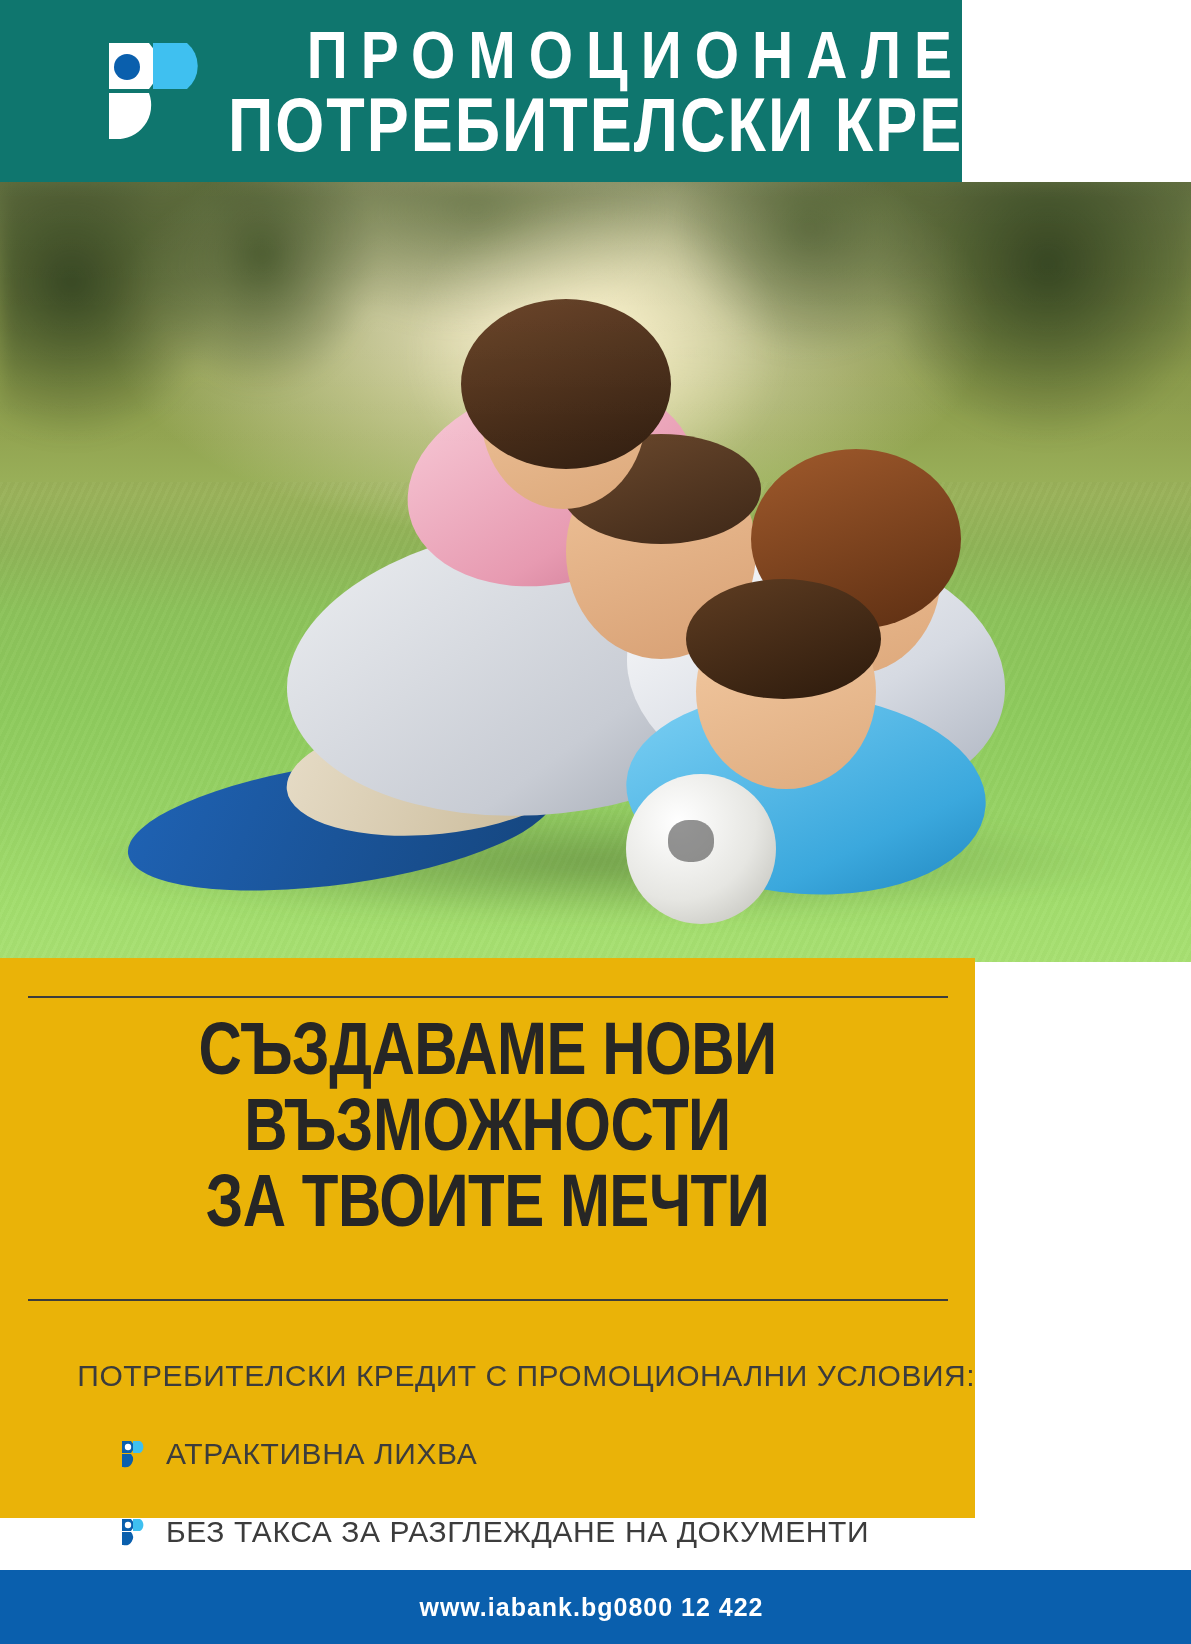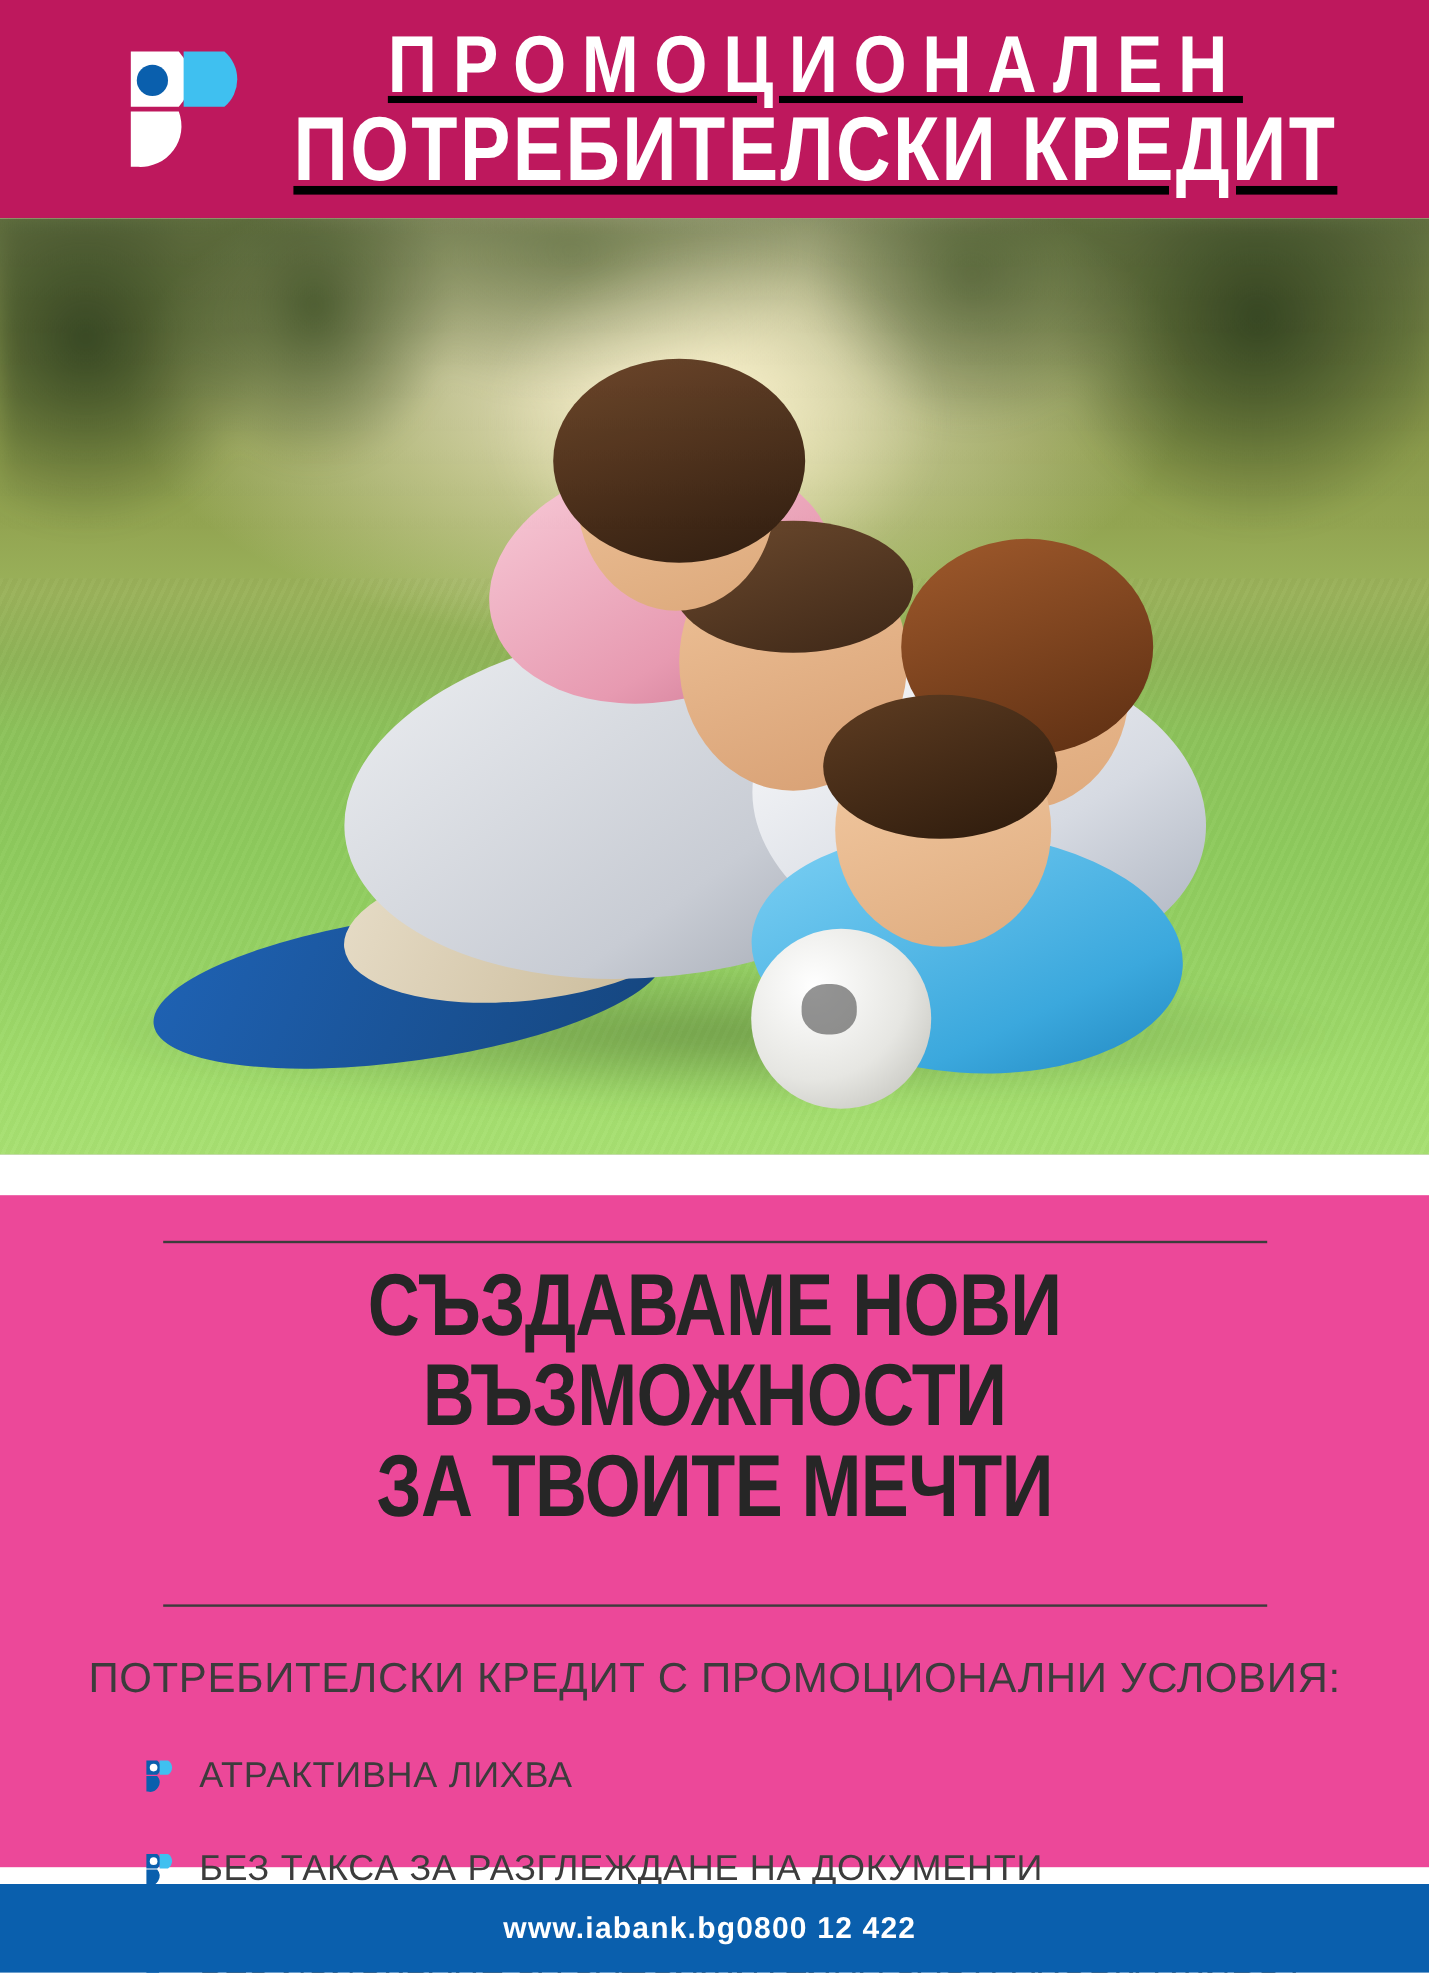--- a/index.html
+++ b/index.html
@@ -12,26 +12,25 @@
     height: 1644px;
     font-family: "Liberation Sans", sans-serif;
     overflow: hidden;
     position: relative;
   }
 
   
   .header {
     position: absolute;
     top: 0; left: 0;
-    width: 1191px;
+    width: 962px;
     height: 182px;
-    background: #be185d;
-    display: flex;
-    align-items: center;
-    text-decoration: underline;
+    background: #0f766e;
+    display: flex;
+    align-items: center;
   }
   .header-logo {
     width: 150px;
     height: 110px;
     margin-left: 78px;
     flex: none;
     display: flex;
     align-items: center;
     justify-content: center;
   }
@@ -228,24 +227,24 @@
   .hero-soft {
     position: absolute;
     inset: 0;
     backdrop-filter: blur(0px);
     background: linear-gradient(to bottom, rgba(255,255,255,0.04), rgba(255,255,255,0) 35%);
   }
 
   
   .content {
     position: absolute;
-    top: 996px; left: 0;
-    width: 1191px;
+    top: 958px; left: 0;
+    width: 975px;
     height: 560px;
-    background: #ec4899;
+    background: #eab308;
   }
   .rule {
     width: 920px;
     height: 2px;
     background: #3c3c3c;
     margin: 0 auto;
   }
   .rule.top { margin-top: 38px; }
   .rule.bottom { margin-top: 16px; }
   .headline {
@@ -255,24 +254,24 @@
     color: #262626;
     font-weight: bold;
     font-size: 60px;
     line-height: 1.03;
     letter-spacing: -0.5px;
     transform: scaleY(1.22);
     transform-origin: top center;
   }
   .headline .l2 { display: block; }
   .subhead {
-    margin-top: 40px;
-    text-align: center;
+    margin-top: 58px;
+    text-align: right;
     color: #3c3c3c;
-    font-size: 35px;
+    font-size: 30px;
     letter-spacing: 0.5px;
   }
   .bullets {
     margin: 44px 0 0 118px;
   }
   .bullet {
     display: flex;
     align-items: center;
     margin-bottom: 44px;
   }

